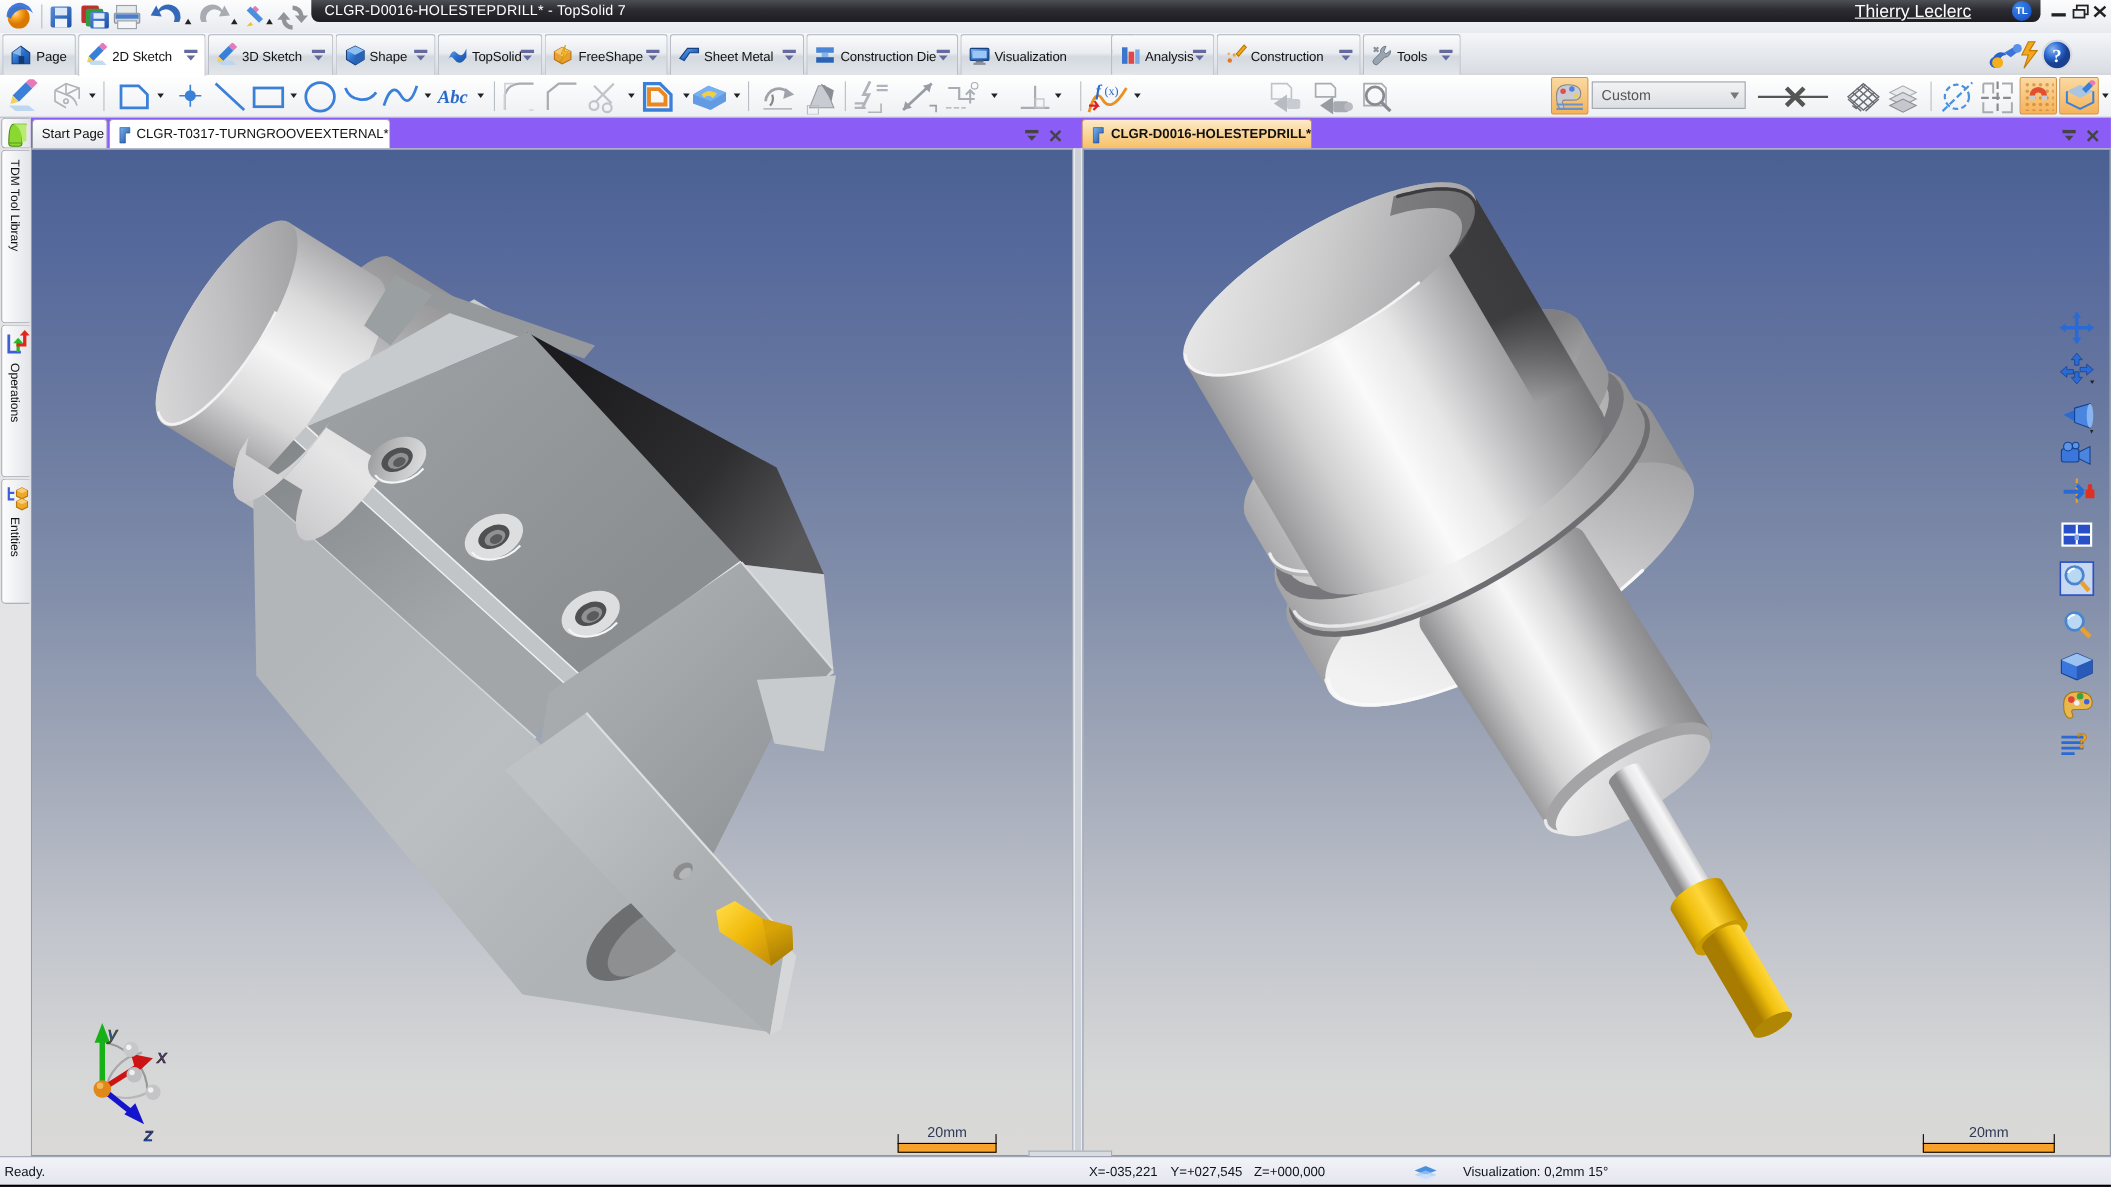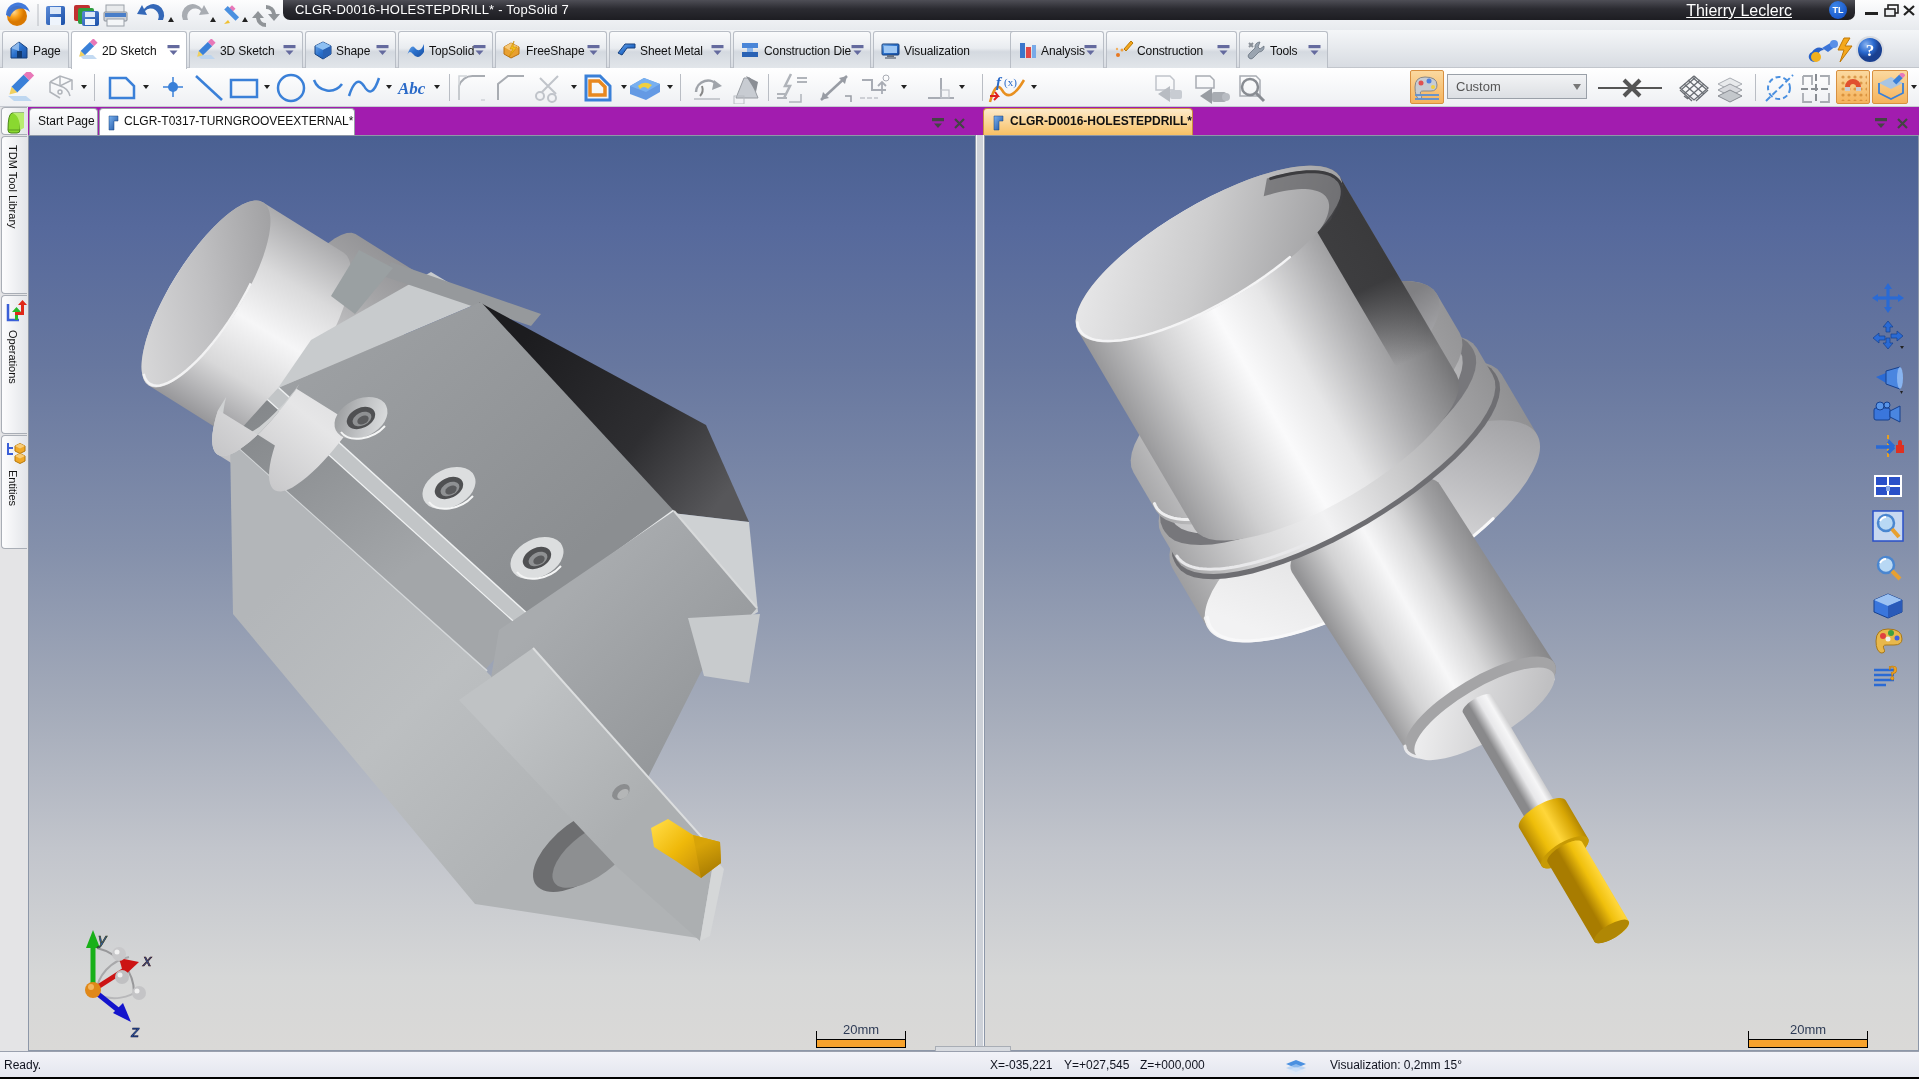--- a/index.html
+++ b/index.html
@@ -7,21 +7,21 @@
 #darkband .ttl{position:absolute;left:12px;top:2px;color:#fff;font-weight:normal;font-size:13px;letter-spacing:0.2px}
 #darkband .usr{position:absolute;right:63px;top:2px;color:#fff;font-size:16px;text-decoration:underline}
 #tlbadge{position:absolute;right:8px;top:1px;width:18px;height:18px;border-radius:50%;background:radial-gradient(circle at 35% 30%,#3d87e8,#0d47c0);color:#fff;font-size:9px;font-weight:bold;text-align:center;line-height:18px}
 #tabrow{position:absolute;left:0;top:30px;width:1919px;height:38px;background:linear-gradient(180deg,#f4f6f8,#d8dce2);border-bottom:1px solid #c2c6cc}
 .rtab{position:absolute;top:1px;height:37px;border:1px solid #b9bec6;border-bottom:none;border-radius:3px 3px 0 0;background:linear-gradient(180deg,#fafbfc 0%,#e9ecf0 45%,#d4d9e0 55%,#e2e6ea 100%)}
 .rtab.active{background:#fff;height:38px;z-index:3}
 .rtab .lbl{position:absolute;font-size:12px;color:#111;top:12px;white-space:nowrap;letter-spacing:-0.1px}
 .chev{position:absolute;top:13px}
 #toolbar{position:absolute;left:0;top:68px;width:1919px;height:39px;background:linear-gradient(180deg,#ffffff,#eef0f3);border-bottom:1px solid #c6cad1}
 .tsep{position:absolute;top:6px;width:1px;height:27px;background:#b9bdc4}
-#doctabs{position:absolute;left:0;top:107px;width:1919px;height:28px;background:#a21caf}
+#doctabs{position:absolute;left:0;top:107px;width:1919px;height:28px;background:#8b5cf6}
 .dtab{position:absolute;top:1px;height:27px;border:1px solid #989ea8;border-bottom:none;border-radius:4px 4px 0 0;background:linear-gradient(180deg,#fdfdfe,#e7e9ed);font-size:12px;color:#111;white-space:nowrap}
 #main{position:absolute;left:0;top:135px;width:1919px;height:916px;background:#e4e4e6}
 #sidebar{position:absolute;left:0;top:107px;width:28px;height:944px;background:#e4e4e6;z-index:2}
 .stab{position:absolute;left:1px;width:26px;background:linear-gradient(90deg,#fdfdfe,#e3e5e9);border:1px solid #a9aeb6;border-right:none;border-radius:4px 0 0 4px}
 .stab .vt{position:absolute;left:5px;font-size:11px;color:#111;writing-mode:vertical-rl;white-space:nowrap}
 .vp{position:absolute;top:0;height:916px;background:linear-gradient(180deg,#4a6092 0%,#56699c 10%,#67779f 25%,#8490ab 45%,#a3aab9 62%,#c2c5cc 78%,#d6d7d7 92%,#dad9d7 100%);border:1px solid #8d97a8}
 #vpL{left:28px;width:948px}
 #vpR{left:984px;width:935px}
 #splitter{position:absolute;left:976px;top:0;width:8px;height:916px;background:#cdd1d8;border-left:1px solid #f4f5f7;border-right:1px solid #f4f5f7}
 .scalebar{position:absolute}

